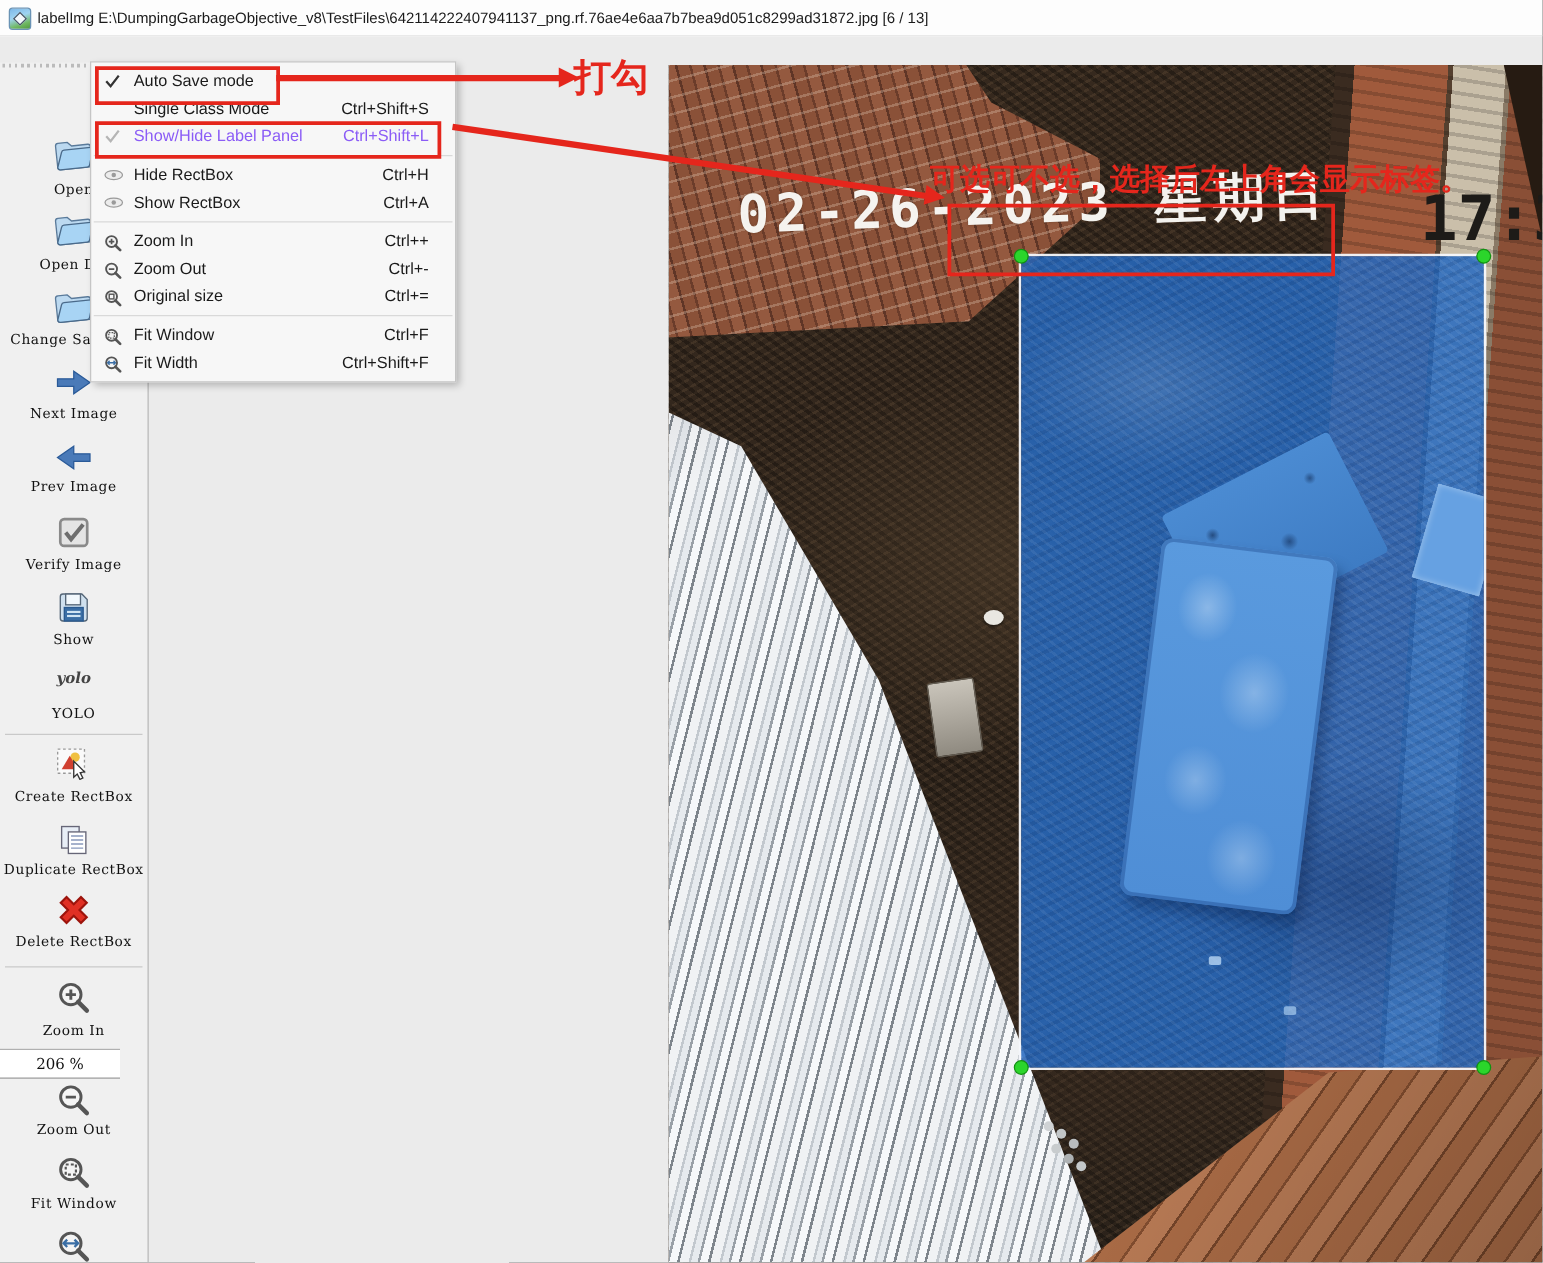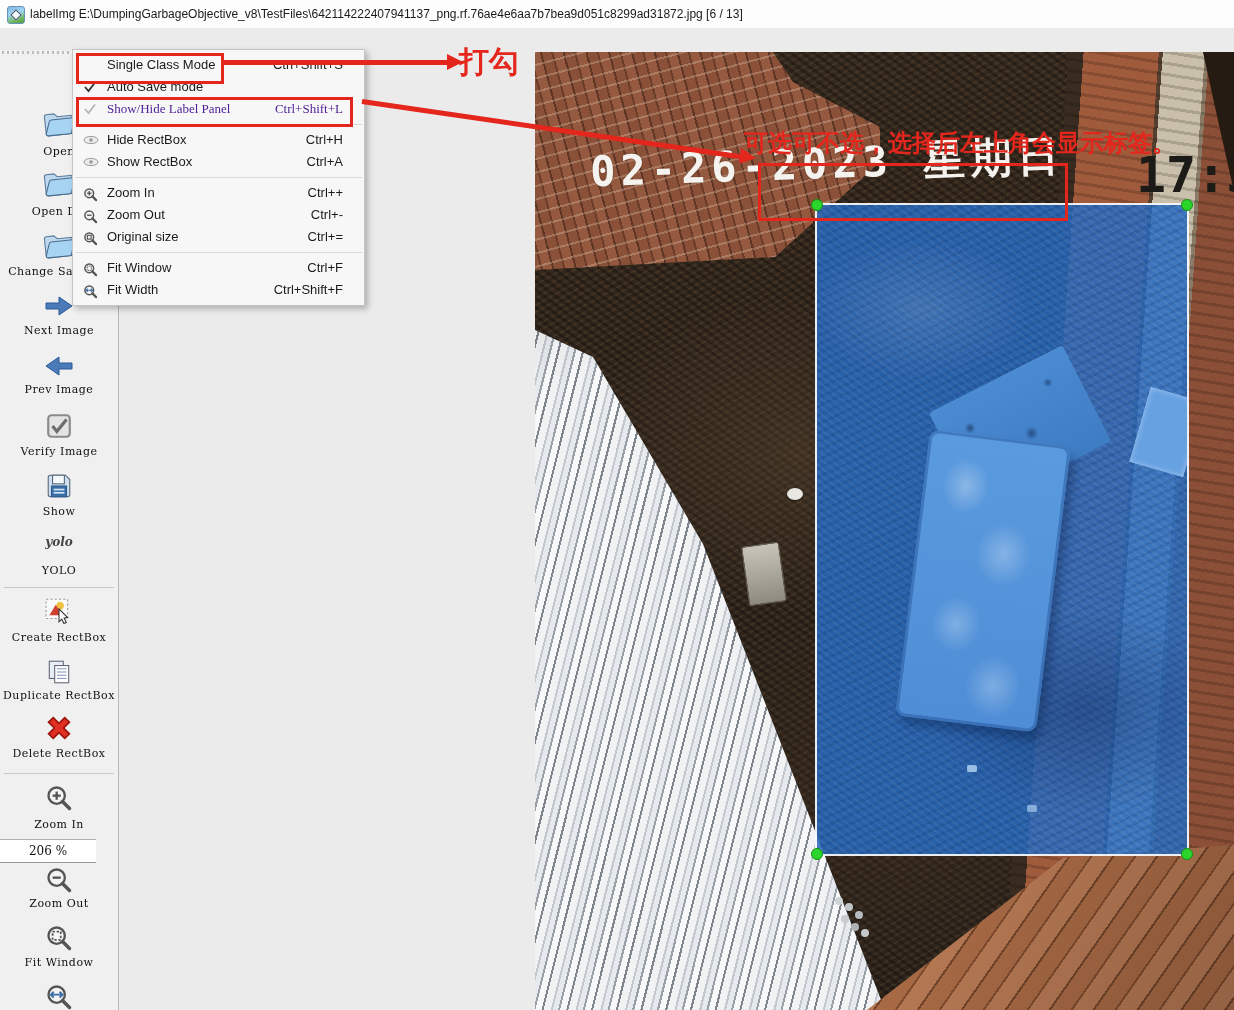--- a/index.html
+++ b/index.html
@@ -96,21 +96,21 @@
     letter-spacing:2px;word-spacing:16px;white-space:nowrap;
     text-shadow:1px 1px 0 #000,-1px -1px 0 #000,1px -1px 0 #000,-1px 1px 0 #000;}
   
   .menu{position:absolute;left:72px;top:49px;width:291px;background:#f7f7f7;border:1px solid #c5c5c5;
     box-shadow:3px 3px 6px rgba(0,0,0,.25);padding:4px 0;z-index:20;}
   .mrow{position:relative;height:22px;line-height:22px;font-size:13px;color:#1a1a1a;}
   .mck{position:absolute;left:8px;top:0;width:22px;height:22px;}
   .mck svg{position:absolute;left:2px;top:5px;}
   .mlb{position:absolute;left:34px;top:0;white-space:nowrap;}
   .msc{position:absolute;right:21px;top:0;white-space:nowrap;}
-  .mrow.dis .mlb,.mrow.dis .msc{color:#4c1d95;font-family:Liberation Serif, serif;}
+  .mrow.dis .mlb,.mrow.dis .msc{color:#8b5cf6;}
   .msep{height:1px;background:#d9d9d9;margin:4px 2px;}
   
   .ann{position:absolute;z-index:40;}
   .ann-box{border:3px solid #e5261c;}
   .ann-line{background:#e5261c;}
   .ann-head{width:0;height:0;border-top:8px solid transparent;border-bottom:8px solid transparent;border-left:16px solid #e5261c;}
   .ann-text{color:#e5261c;font-weight:bold;white-space:nowrap;}
 </style>
 </head>
 <body>
@@ -284,32 +284,32 @@
           <circle cx="10" cy="10" r="7" fill="#f4f4f4" stroke="#555" stroke-width="2"></circle>
           <line x1="15" y1="15" x2="21" y2="21" stroke="#555" stroke-width="3" stroke-linecap="round"></line>
           <path d="M5.5 10 h9 M7.5 7.5 L5 10 l2.5 2.5 M12.5 7.5 L15 10 l-2.5 2.5" fill="none" stroke="#3a6ea5" stroke-width="1.6"></path>
         </svg>
     </div>
 
   </div>
 
   <div class="menu">
     <div class="mrow">
+      <span class="mck">
+          <svg width="14" height="12">
+            <path d="M2 6 l3.5 4 L12 1.5" stroke="#333" stroke-width="1.8" fill="none"></path>
+          </svg>
+        </span>
+      <span class="mlb">Auto Save mode</span>
+      <span class="msc"></span>
+    </div>
+    <div class="mrow">
       <span class="mck"></span>
       <span class="mlb">Single Class Mode</span>
       <span class="msc">Ctrl+Shift+S</span>
-    </div>
-    <div class="mrow">
-      <span class="mck">
-          <svg width="14" height="12">
-            <path d="M2 6 l3.5 4 L12 1.5" stroke="#333" stroke-width="1.8" fill="none"></path>
-          </svg>
-        </span>
-      <span class="mlb">Auto Save mode</span>
-      <span class="msc"></span>
     </div>
     <div class="mrow dis">
       <span class="mck">
           <svg width="14" height="12">
             <path d="M2 6 l3.5 4 L12 1.5" stroke="#b5b5b5" stroke-width="1.8" fill="none"></path>
           </svg>
         </span>
       <span class="mlb">Show/Hide Label Panel</span>
       <span class="msc">Ctrl+Shift+L</span>
     </div>

